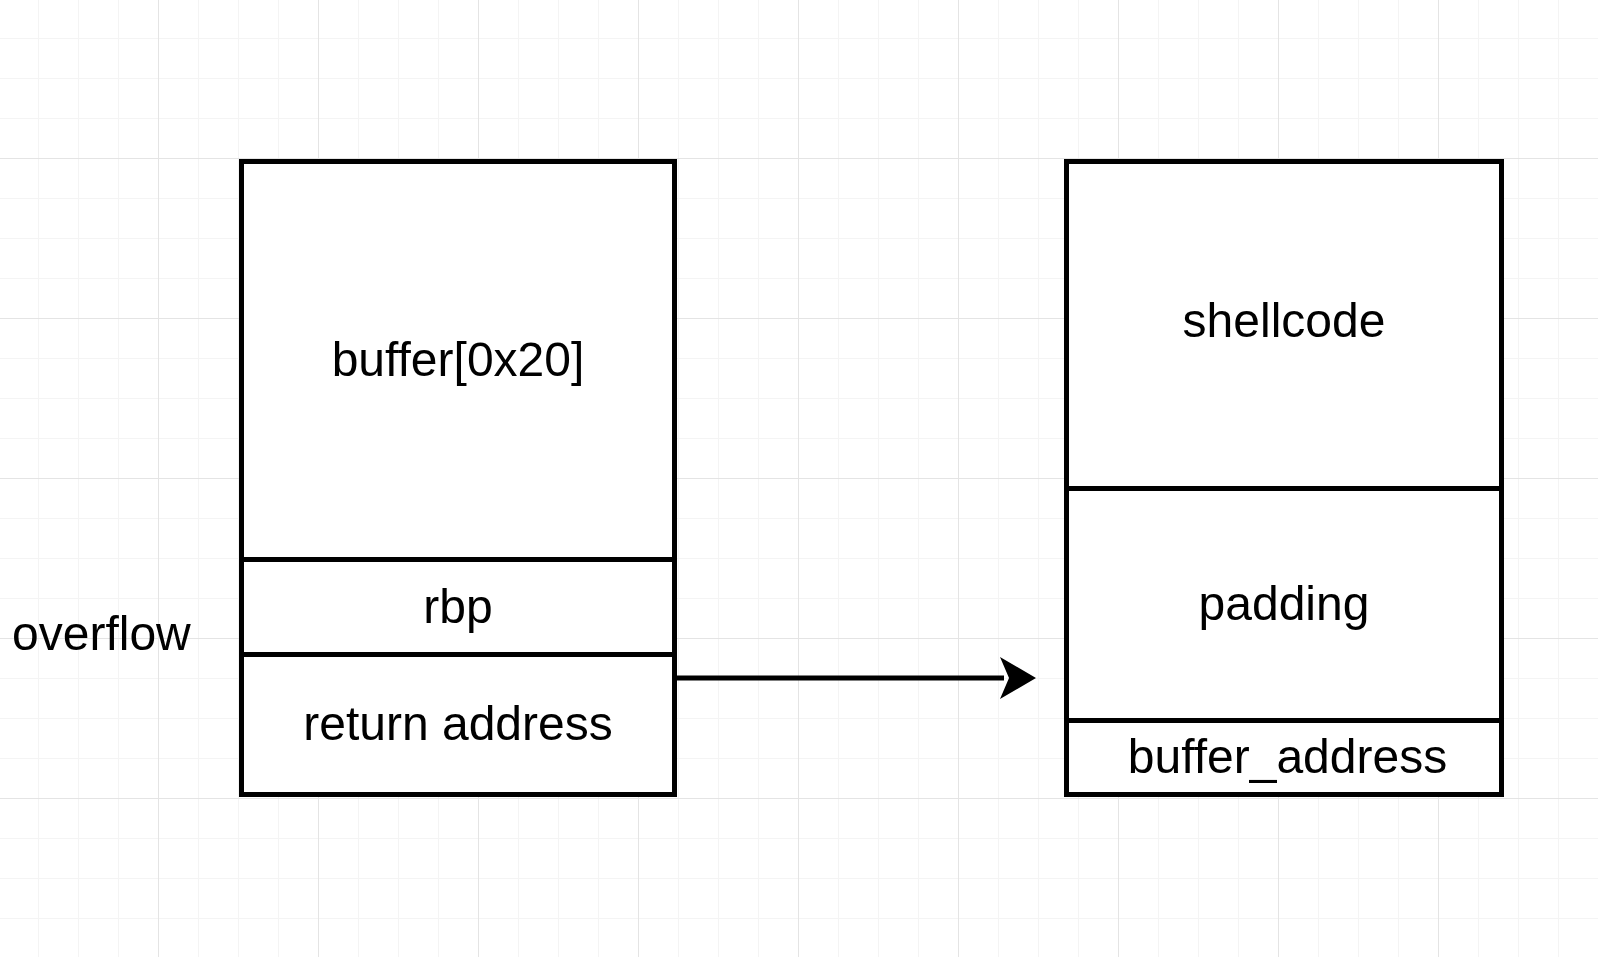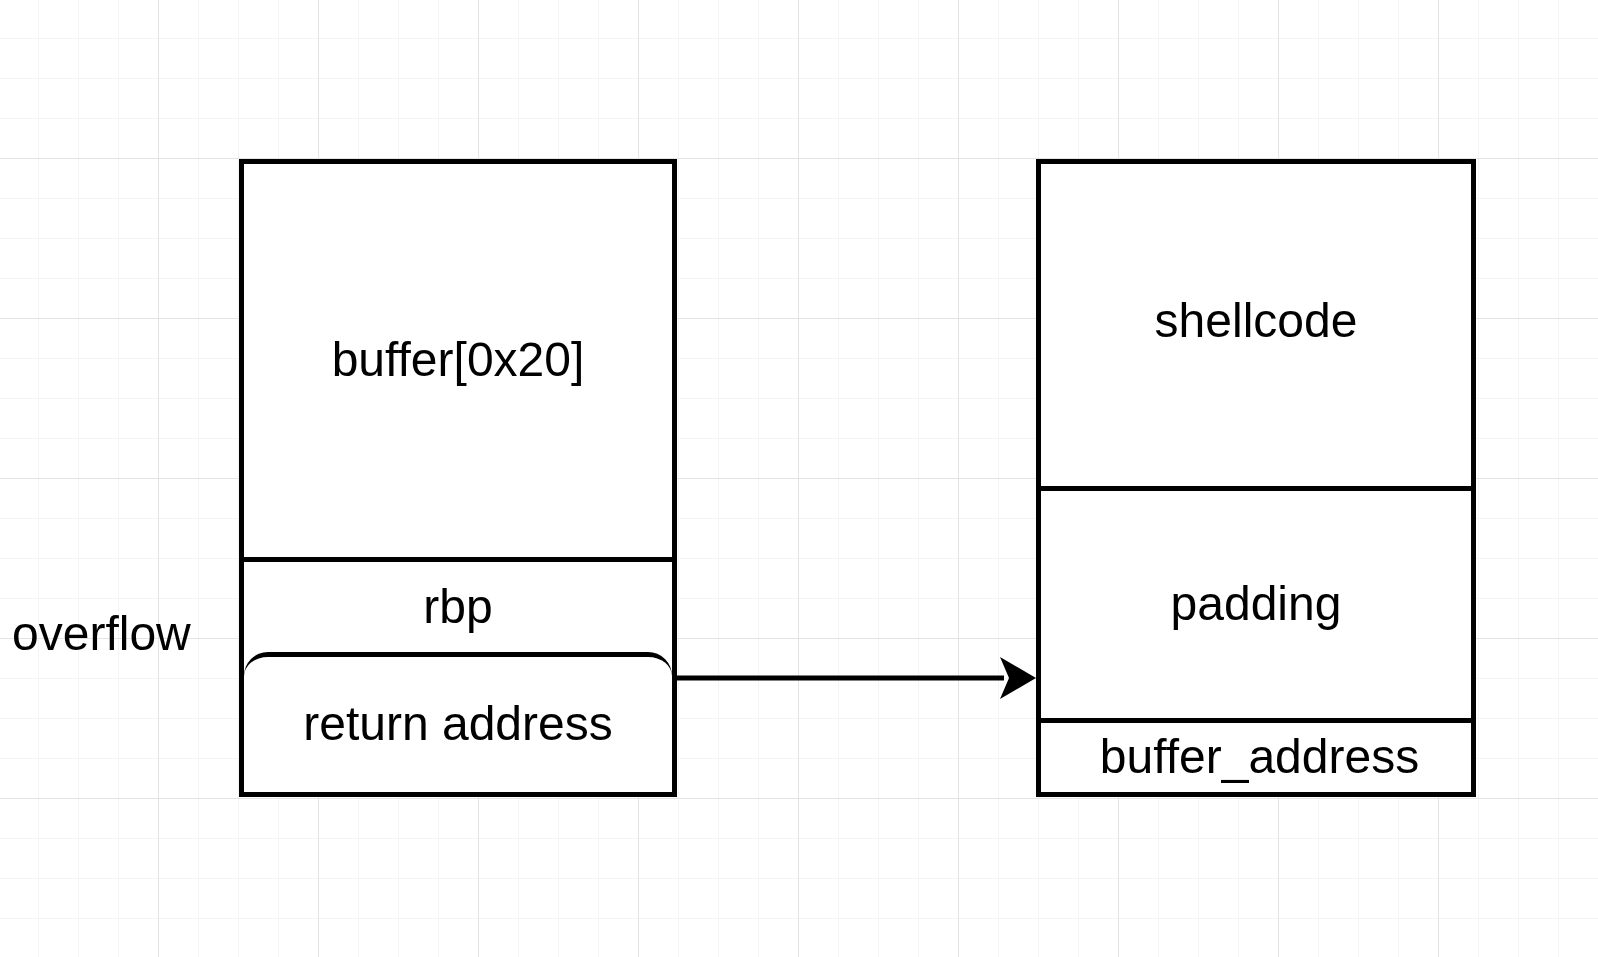--- a/index.html
+++ b/index.html
@@ -25,33 +25,33 @@
   }
   .memory-box {
     position: absolute;
     box-sizing: border-box;
     border: 5px solid #000000;
     background: #ffffff;
     display: flex;
     flex-direction: column;
   }
   .box-left  { left: 239px;  top: 159px; width: 438px; height: 638px; }
-  .box-right { left: 1036px; top: 159px; width: 440px; height: 638px; }
+  .box-right { left: 1064px; top: 159px; width: 440px; height: 638px; }
   .section {
     box-sizing: border-box;
     display: flex;
     align-items: center;
     justify-content: center;
     overflow: hidden;
   }
   .section + .section { border-top: 5px solid #000000; }
   
   .box-left  .s1 { height: 393px; }
   .box-left  .s2 { height: 95px; }
-  .box-left  .s3 { flex: 1; border-radius: 24px; }
+  .box-left  .s3 { flex: 1; }
   
   .box-right .s1 { height: 314px; }
   .box-right .s2 { height: 232px; margin-top: 8px; }
   .box-right .s3 { flex: 1; padding-left: 7px; }
   .cell-label {
     font-size: 48px;
     line-height: 1.1;
     color: #000000;
     white-space: nowrap;
   }

